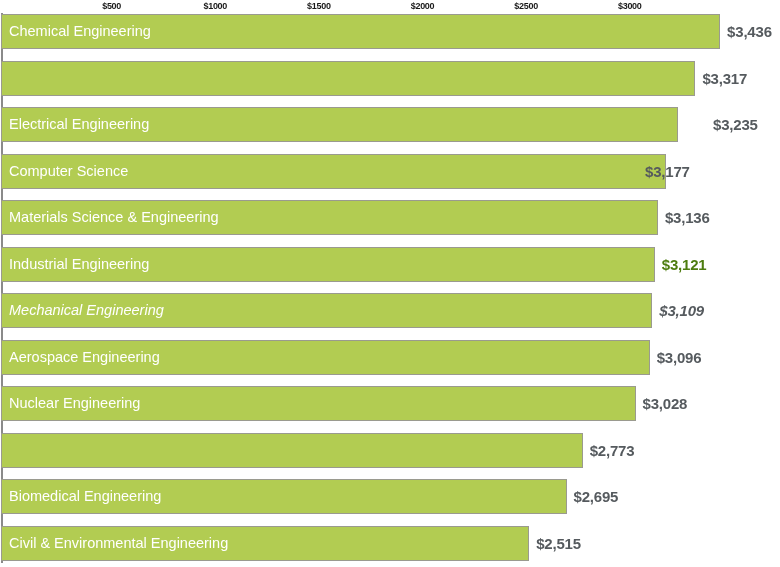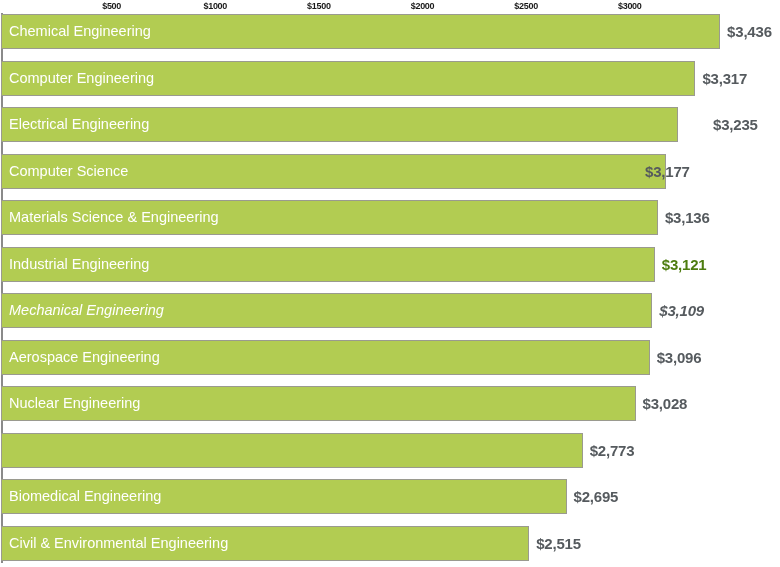--- a/index.html
+++ b/index.html
@@ -114,21 +114,20 @@
 
   <div class="plot">
     <div class="axis-line"></div>
   <div class="row" style="top: 0px;">
         <div class="bar" style="width: 719.111px; background: rgb(178, 204, 82); border-color: rgb(154, 154, 143);"></div>
         <div class="bar-label" style="color: rgb(255, 255, 255);">Chemical Engineering</div>
         <div class="value-label" style="left: 727.111px; color: rgb(85, 90, 94);">$3,436</div>
       </div>
       <div class="row" style="top: 46.5px;">
         <div class="bar" style="width: 694.448px; background: rgb(178, 204, 82); border-color: rgb(154, 154, 143);"></div>
-        <div class="bar-label" style="color: rgb(255, 255, 255);">Computer Engineering</div>
         <div class="value-label" style="left: 702.448px; color: rgb(85, 90, 94);">$3,317</div>
       </div>
       <div class="row" style="top: 93px; padding-left: 31px;">
         <div class="bar" style="width: 677.454px; background: rgb(178, 204, 82); border-color: rgb(154, 154, 143);"></div>
         <div class="bar-label" style="color: rgb(255, 255, 255);">Electrical Engineering</div>
         <div class="value-label" style="left: 713px; color: rgb(85, 90, 94);">$3,235</div>
       </div>
       <div class="row" style="top: 139.5px;">
         <div class="bar" style="width: 665.433px; background: rgb(178, 204, 82); border-color: rgb(154, 154, 143);"></div>
         <div class="bar-label" style="color: rgb(255, 255, 255);">Computer Science</div>

